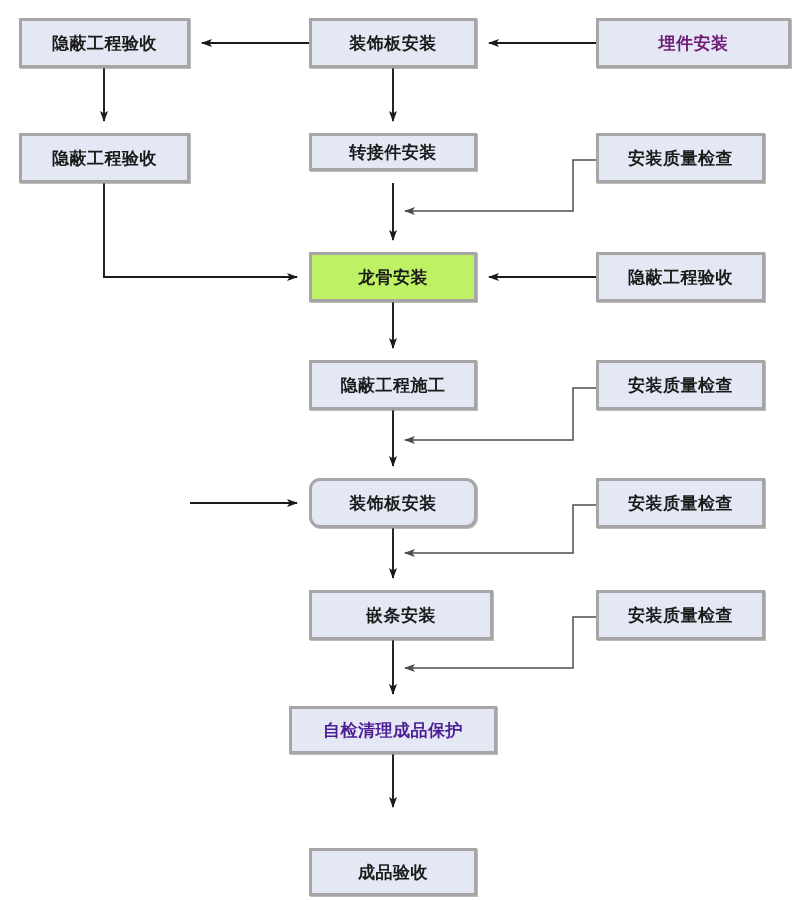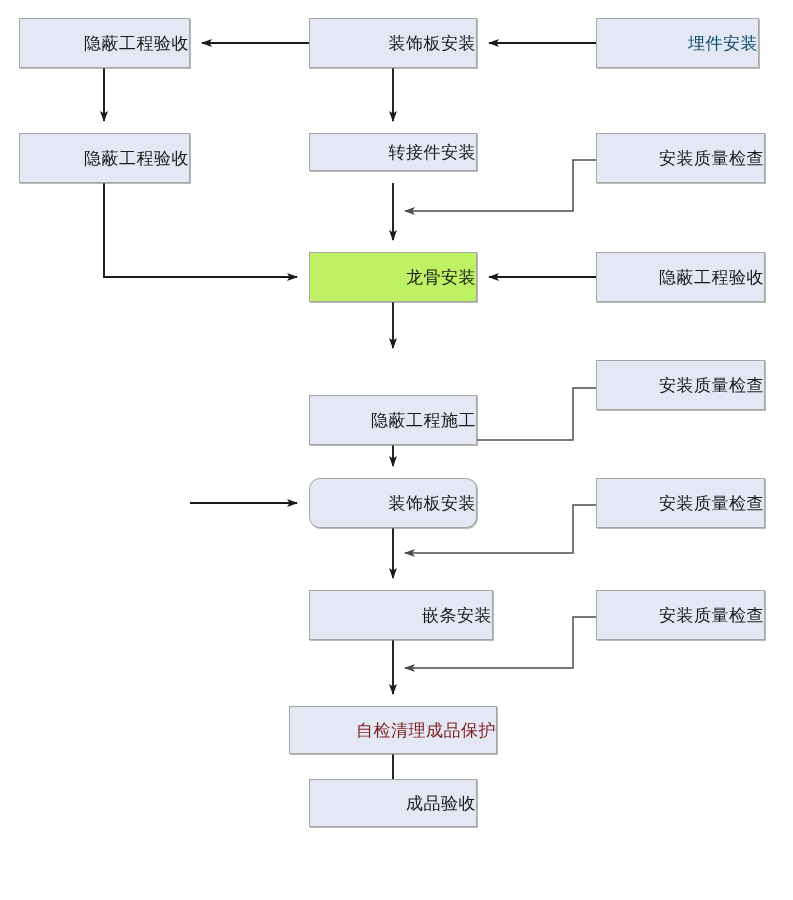--- a/index.html
+++ b/index.html
@@ -22,31 +22,32 @@
     left: 0;
     top: 0;
     width: 793px;
     height: 900px;
     pointer-events: none;
   }
   .node {
     position: absolute;
     box-sizing: border-box;
     background: #e3e8f4;
-    border: 1px solid #0ea5e9;
+    border: 3px solid #0ea5e9;
     box-shadow: 1px 1px 0 rgba(130,130,130,0.55);
     display: flex;
     align-items: center;
-    justify-content: flex-end;
+    justify-content: center;
     color: #1a1a1a;
     font-size: 17px;
     line-height: 1;
     letter-spacing: 0.5px;
     white-space: nowrap;
     z-index: 2;
+    font-weight: bold;
   }
   .node-label {
     display: block;
   }
 </style>
 </head>
 <body>
 
 <div id="canvas" style="background: rgb(255, 255, 255);">
 
@@ -100,56 +101,56 @@
       <path d="M596,617 L573,617 L573,668 L405,668" marker-end="url(#arrowLight)"></path>
     </g>
   </svg>
 
   <div class="node" style="left: 19px; top: 18px; width: 171px; height: 50px; background: rgb(227, 232, 244); border-color: rgb(166, 166, 166); color: rgb(26, 26, 26);">
       <span class="node-label">隐蔽工程验收</span>
     </div>
   <div class="node" style="left: 309px; top: 18px; width: 168px; height: 50px; background: rgb(227, 232, 244); border-color: rgb(166, 166, 166); color: rgb(26, 26, 26);">
       <span class="node-label">装饰板安装</span>
     </div>
-  <div class="node" style="left: 596px; top: 18px; width: 163px; height: 50px; background: rgb(227, 232, 244); border-color: rgb(166, 166, 166); color: #0c4a6e;">
+  <div class="node" style="left: 596px; top: 18px; width: 195px; height: 50px; background: rgb(227, 232, 244); border-color: rgb(166, 166, 166); color: #701a75;">
       <span class="node-label">埋件安装</span>
     </div>
   <div class="node" style="left: 19px; top: 133px; width: 171px; height: 50px; background: rgb(227, 232, 244); border-color: rgb(166, 166, 166); color: rgb(26, 26, 26);">
       <span class="node-label">隐蔽工程验收</span>
     </div>
   <div class="node" style="left: 309px; top: 133px; width: 168px; height: 38px; background: rgb(227, 232, 244); border-color: rgb(166, 166, 166); color: rgb(26, 26, 26);">
       <span class="node-label">转接件安装</span>
     </div>
   <div class="node" style="left: 596px; top: 133px; width: 169px; height: 50px; background: rgb(227, 232, 244); border-color: rgb(166, 166, 166); color: rgb(26, 26, 26);">
       <span class="node-label">安装质量检查</span>
     </div>
   <div class="node" style="left: 309px; top: 252px; width: 168px; height: 50px; background: #bef264; border-color: rgb(166, 166, 166); color: rgb(26, 26, 26);">
       <span class="node-label">龙骨安装</span>
     </div>
   <div class="node" style="left: 596px; top: 252px; width: 169px; height: 50px; background: rgb(227, 232, 244); border-color: rgb(166, 166, 166); color: rgb(26, 26, 26);">
       <span class="node-label">隐蔽工程验收</span>
     </div>
-  <div class="node" style="left: 309px; top: 360px; width: 168px; height: 50px; background: rgb(227, 232, 244); border-color: rgb(166, 166, 166); color: rgb(26, 26, 26); margin-top: 35px;">
+  <div class="node" style="left: 309px; top: 360px; width: 168px; height: 50px; background: rgb(227, 232, 244); border-color: rgb(166, 166, 166); color: rgb(26, 26, 26);">
       <span class="node-label">隐蔽工程施工</span>
     </div>
   <div class="node" style="left: 596px; top: 360px; width: 169px; height: 50px; background: rgb(227, 232, 244); border-color: rgb(166, 166, 166); color: rgb(26, 26, 26);">
       <span class="node-label">安装质量检查</span>
     </div>
   <div class="node" style="left: 309px; top: 478px; width: 168px; height: 50px; background: rgb(227, 232, 244); border-color: rgb(166, 166, 166); color: rgb(26, 26, 26); border-radius: 11px;">
       <span class="node-label">装饰板安装</span>
     </div>
   <div class="node" style="left: 596px; top: 478px; width: 169px; height: 50px; background: rgb(227, 232, 244); border-color: rgb(166, 166, 166); color: rgb(26, 26, 26);">
       <span class="node-label">安装质量检查</span>
     </div>
   <div class="node" style="left: 309px; top: 590px; width: 184px; height: 50px; background: rgb(227, 232, 244); border-color: rgb(166, 166, 166); color: rgb(26, 26, 26);">
       <span class="node-label">嵌条安装</span>
     </div>
   <div class="node" style="left: 596px; top: 590px; width: 169px; height: 50px; background: rgb(227, 232, 244); border-color: rgb(166, 166, 166); color: rgb(26, 26, 26);">
       <span class="node-label">安装质量检查</span>
     </div>
-  <div class="node" style="left: 289px; top: 706px; width: 208px; height: 48px; background: rgb(227, 232, 244); border-color: rgb(166, 166, 166); color: #7f1d1d;">
+  <div class="node" style="left: 289px; top: 706px; width: 208px; height: 48px; background: rgb(227, 232, 244); border-color: rgb(166, 166, 166); color: #4c1d95;">
       <span class="node-label">自检清理成品保护</span>
     </div>
-  <div class="node" style="left: 309px; top: 779px; width: 168px; height: 48px; background: rgb(227, 232, 244); border-color: rgb(166, 166, 166); color: rgb(26, 26, 26);">
+  <div class="node" style="left: 309px; top: 848px; width: 168px; height: 48px; background: rgb(227, 232, 244); border-color: rgb(166, 166, 166); color: rgb(26, 26, 26);">
       <span class="node-label">成品验收</span>
     </div>
 
 </div>
 
 </body></html>

